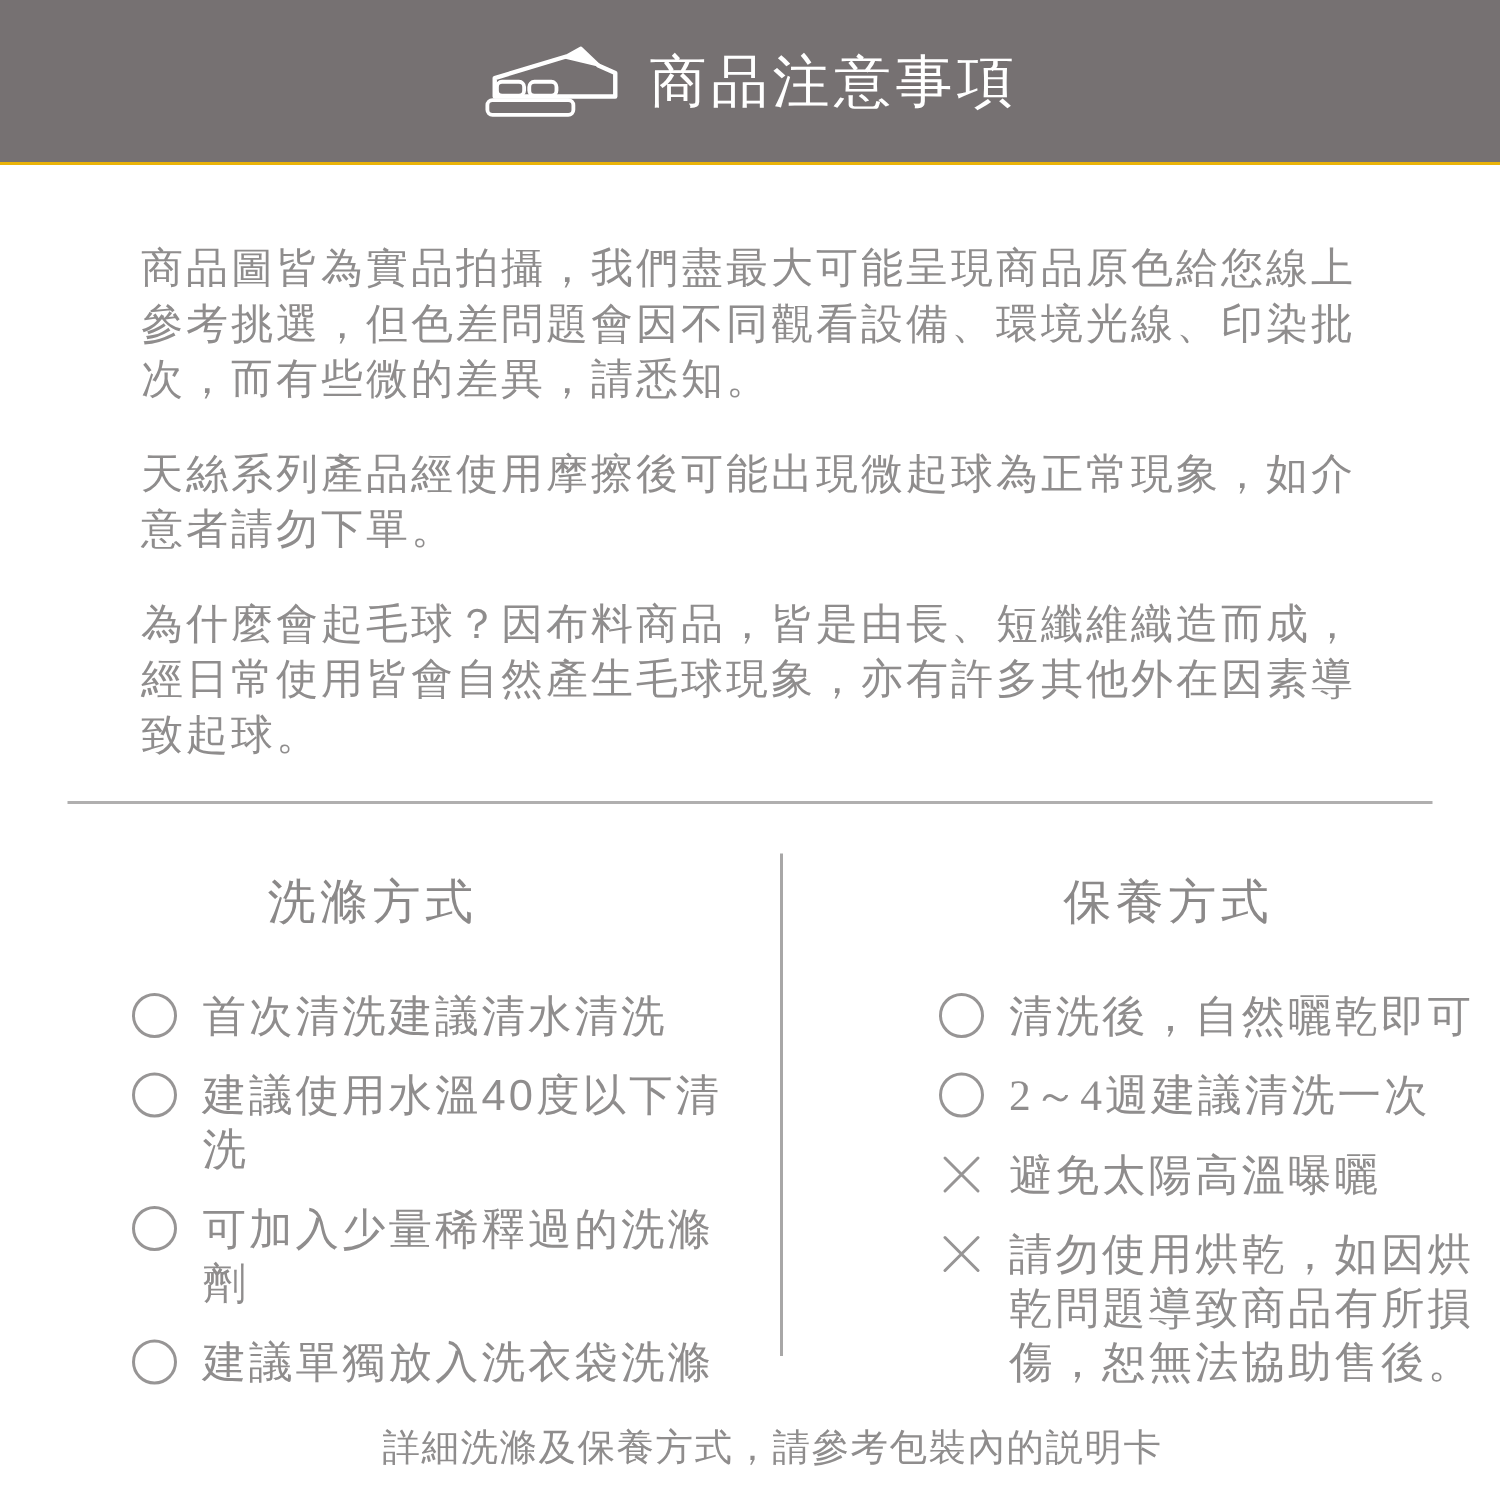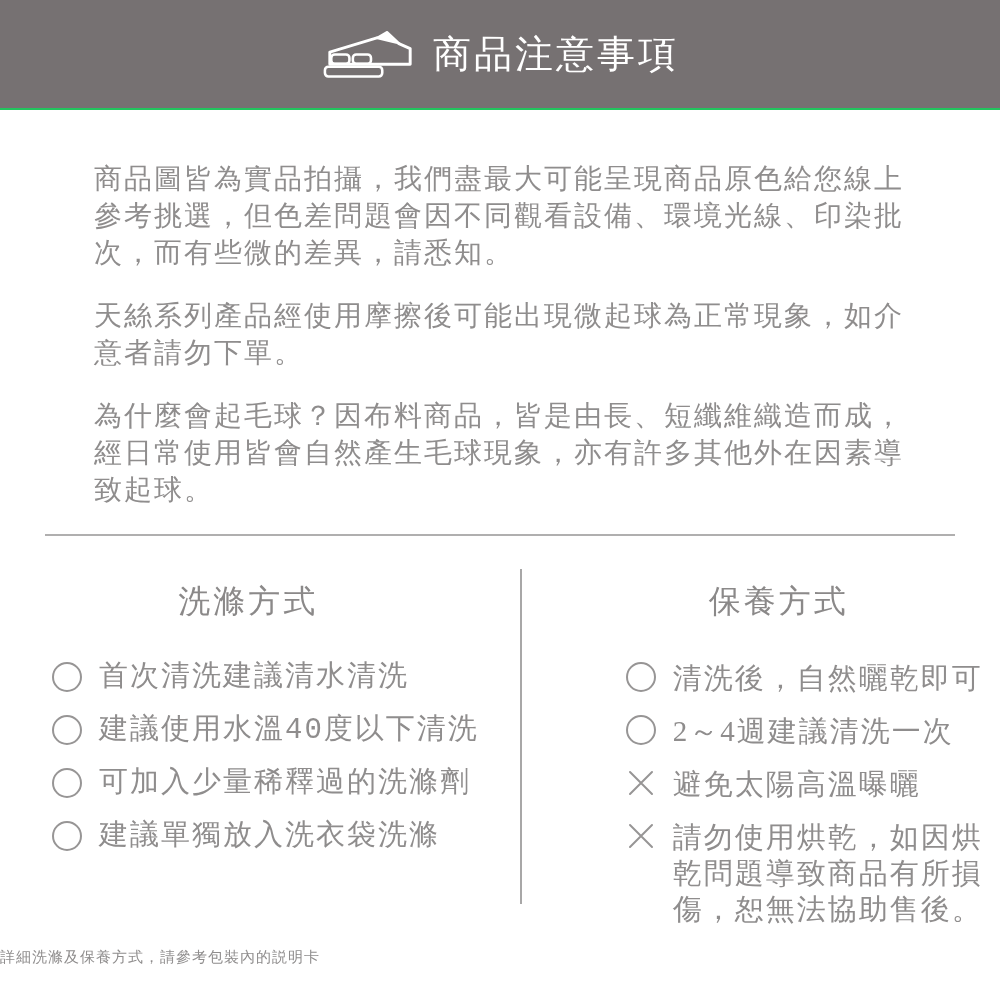--- a/index.html
+++ b/index.html
@@ -5,21 +5,21 @@
   html,body { margin:0; padding:0; }
   body {
     width:1000px; height:1000px; background:#ffffff;
     font-family:"Liberation Sans", sans-serif;
     color:var(--body-text,#8f8d8d);
     overflow:hidden;
   }
   
   .band {
     height:110px; background:var(--header-bg,#767172);
-    border-bottom:2px solid #22c55e; box-sizing:border-box;
+    border-bottom:2px solid #eab308; box-sizing:border-box;
     display:flex; align-items:center; justify-content:center; gap:14px;
   }
   .band h1 {
     margin:0; font-size:38px; font-weight:normal; letter-spacing:3px;
     color:var(--header-text,#ffffff);
   }
   .bed { display:flex; align-items:center; }
   
   .notices { padding:50px 94px 0 94px; }
   .notices p {
@@ -31,41 +31,42 @@
   }
   
   .columns { position:relative; display:flex;gap:44px; }
   .col-left  { width:520px; box-sizing:border-box; }
   .col-right { width:480px; box-sizing:border-box;padding-left:17px; }
   .columns h2 {
     margin:44px 0 0 0; font-size:32px; font-weight:normal;
     letter-spacing:3px; text-align:center; color:#8b8989;
   }
   .columns ul { list-style:none; margin:36px 0 0 0; padding:0; }
-  .col-left  ul { padding-left:52px;font-family:Liberation Mono, monospace; }
+  .col-left  ul { padding-left:88px; }
   .col-right ul { padding-left:68px;font-family:Liberation Serif, serif; }
   .columns li { display:flex; align-items:flex-start; margin-bottom:17px; }
   .mk {
     flex:0 0 30px; height:30px; margin-right:17px; margin-top:2px;
     display:flex; align-items:center; justify-content:center;
   }
   .circle {
     box-sizing:border-box; width:30px; height:30px;
     border:2px solid var(--marker,#979595); border-radius:50%;
   }
   .cross svg { display:block; }
   .txt { font-size:29px; line-height:36px; letter-spacing:2px; }
   .col-right .txt { width:314px; }
   .vline {
     position:absolute; left:520px; top:33px; width:2px; height:335px;
     background:#a8a7a7;
   }
   footer {
-    margin-top:4px; font-size:15px; letter-spacing:1px;
+    margin-top:4px; text-align:center; font-size:25px; letter-spacing:1px;
     color:var(--body-text,#8f8d8d);
+    padding-left:30px;
   }
 </style>
 </head>
 <body>
 
 <div class="page">
 
   <header class="band">
     <span class="bed">
       <svg viewBox="0 0 100 52" width="98" height="51" aria-hidden="true">

